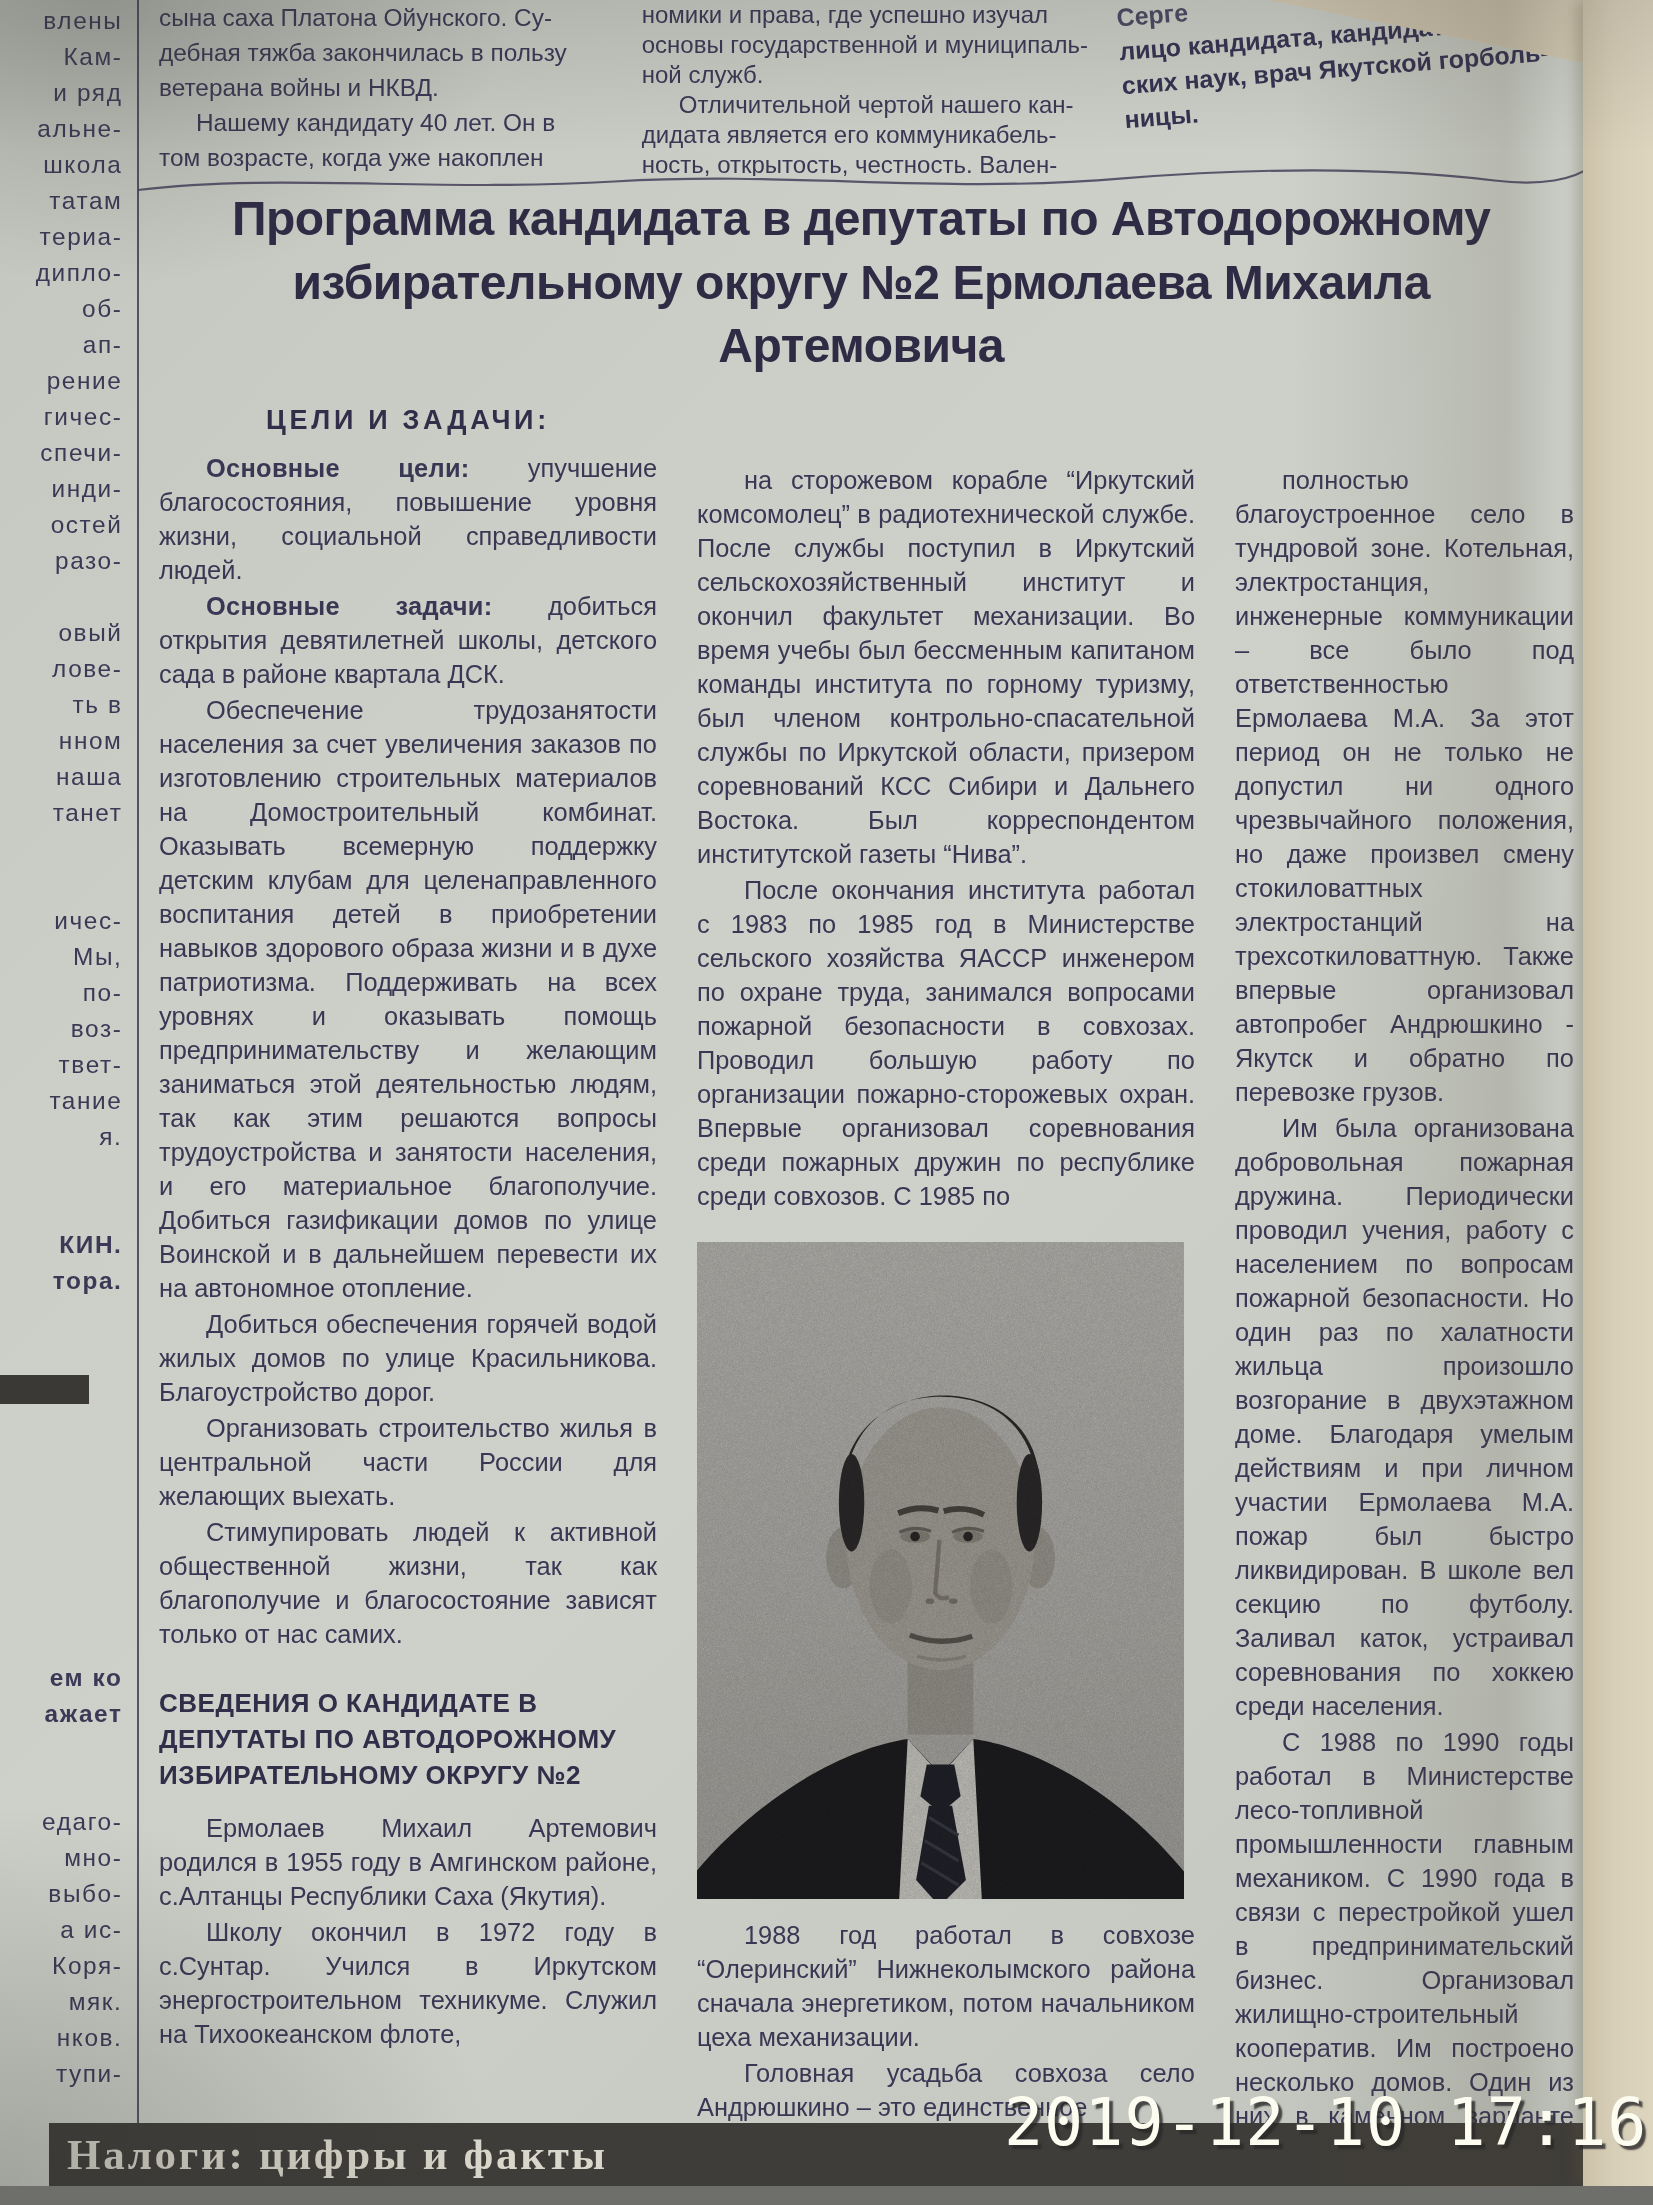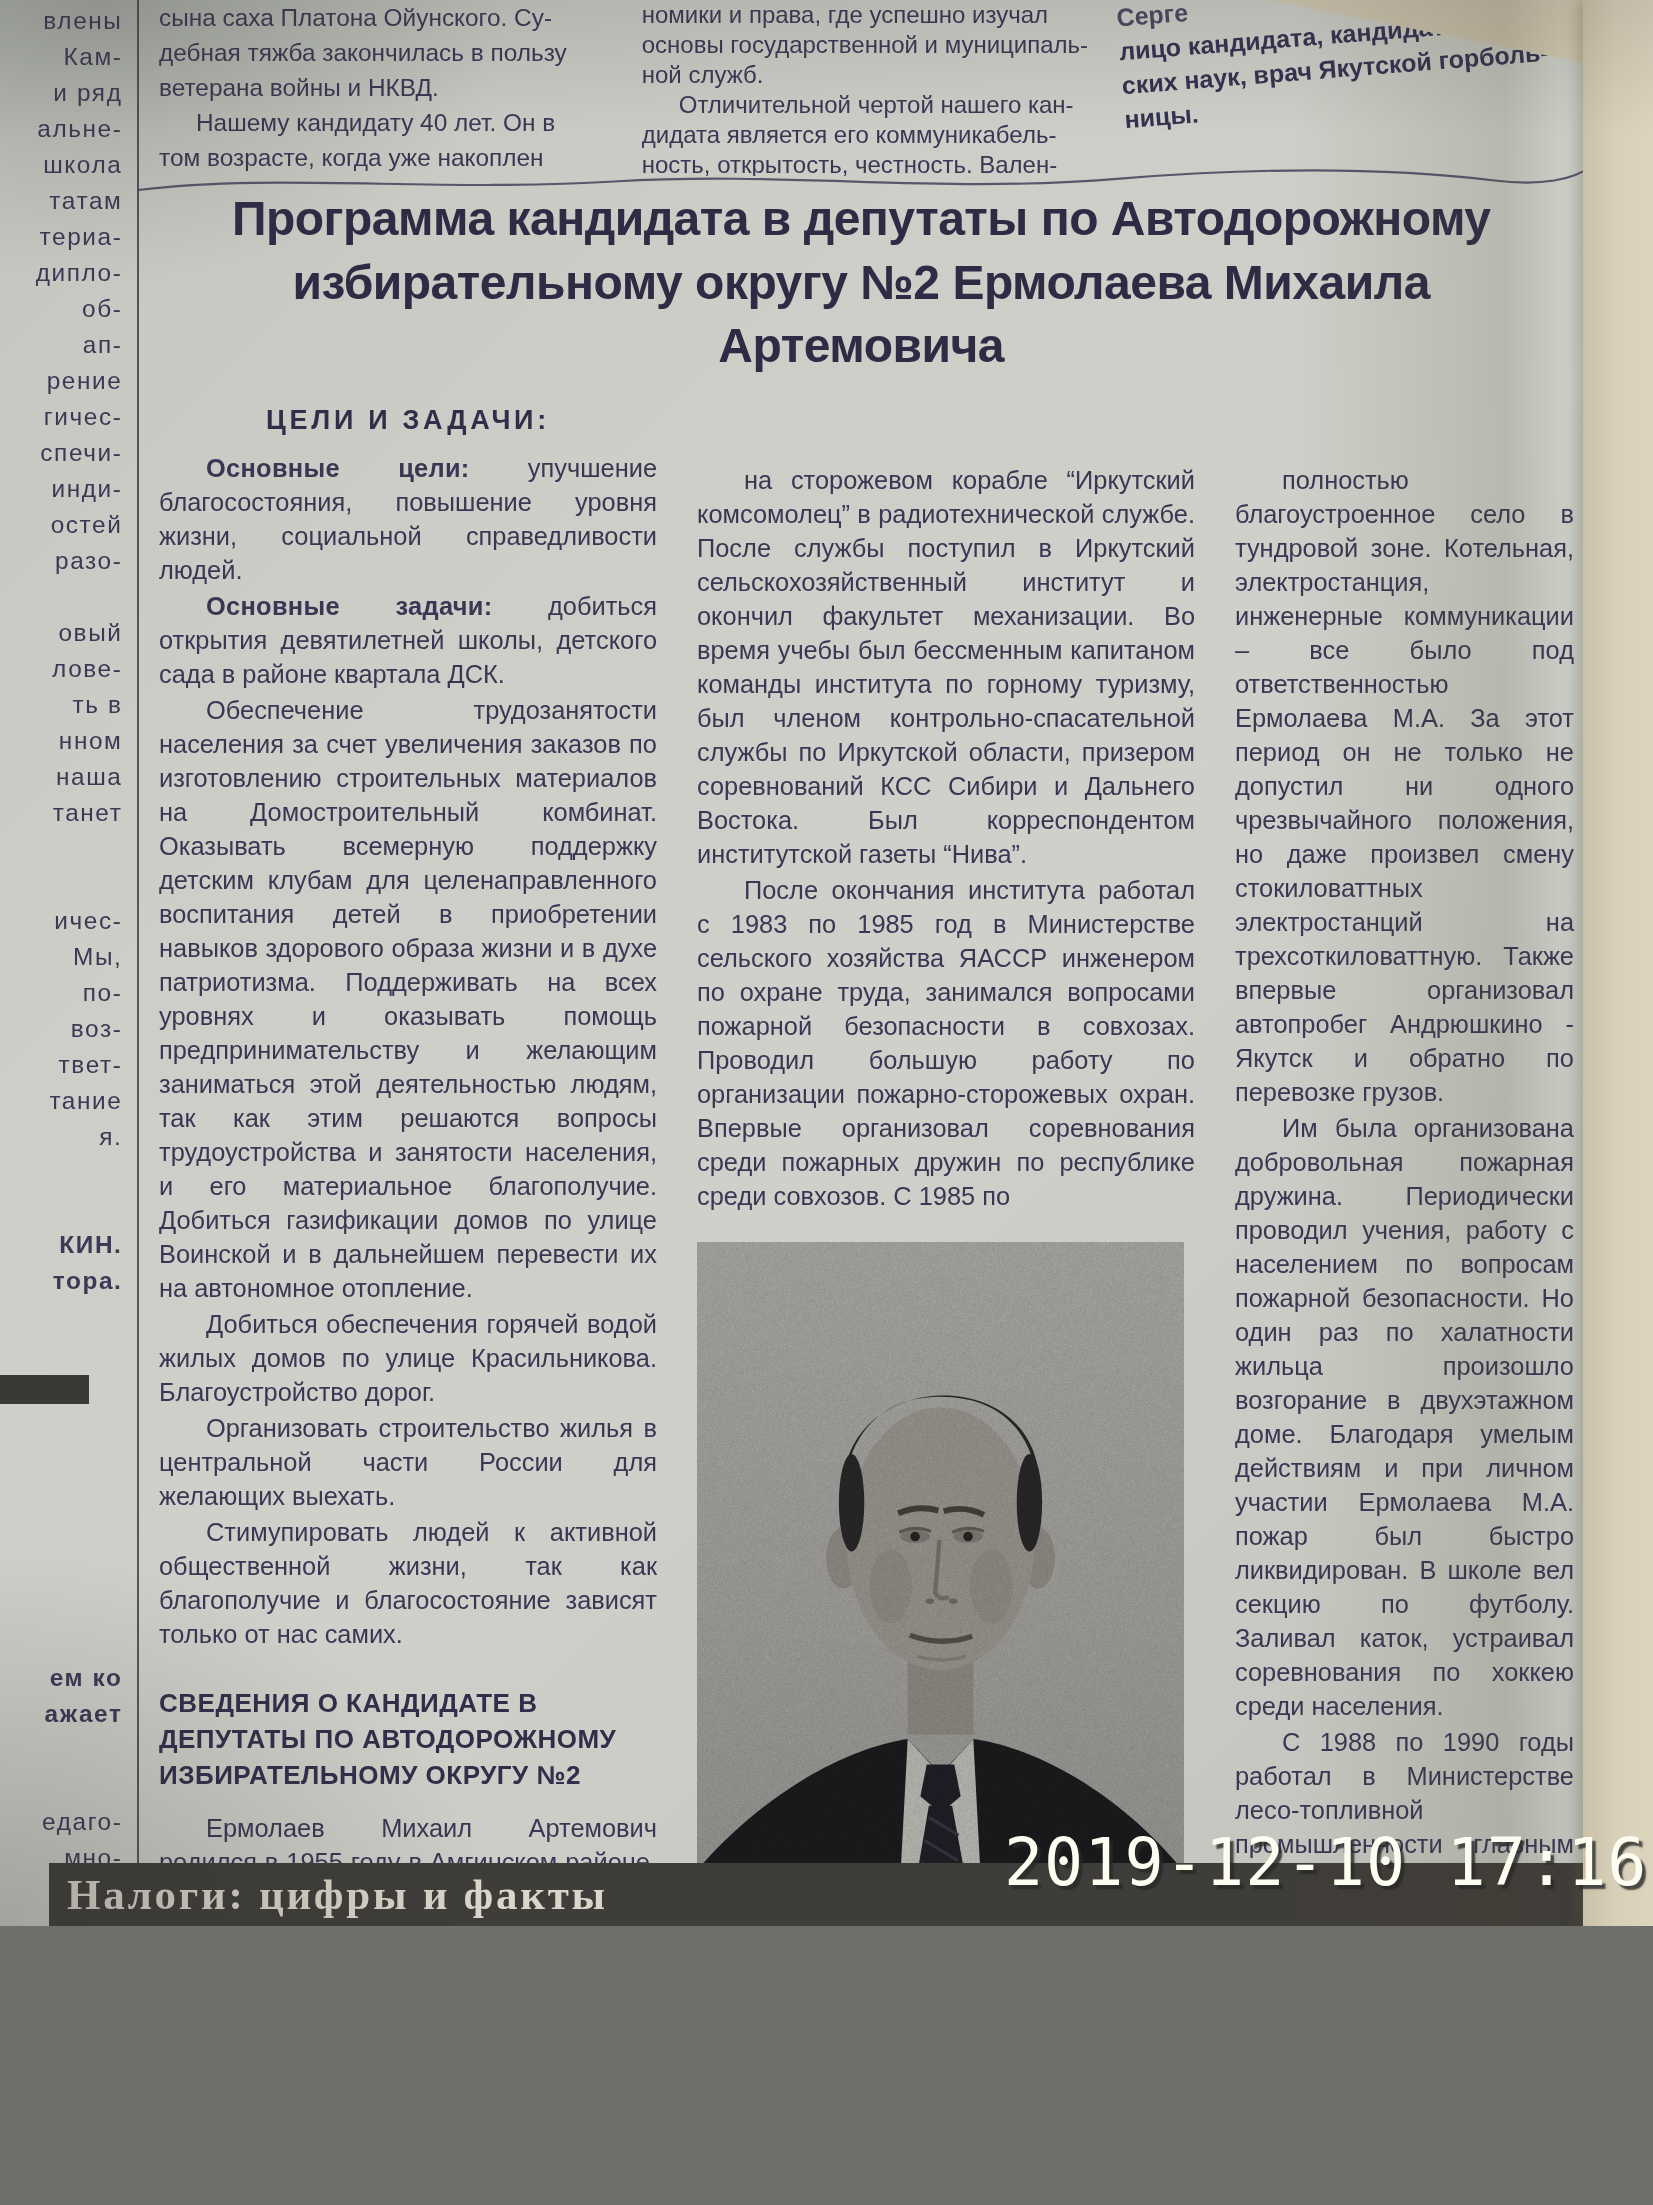--- a/index.html
+++ b/index.html
@@ -1,16 +1,16 @@
 <!DOCTYPE html>
 <html style="font-size:8.5px"><head>
 <meta charset="utf-8">
 <style>
   html,body{margin:0;padding:0;background:#6e6e6a;}
-  .page{position:relative;width:1654px;height:1926px;overflow:hidden;
+  .page{position:relative;width:1654px;height:2186px;overflow:hidden;
         background:linear-gradient(135deg,#c2c6be 0%,#cbcfc7 30%,#cdd1c9 55%,#c6cac2 80%,#bfc3bb 100%);
         font-family:"Liberation Sans",sans-serif;color:#3b3654;}
   
   .left-strip{position:absolute;left:0;top:3.2px;width:131px;height:2136px;box-sizing:border-box;
               padding-right:8.5px;text-align:right;font-size:24.4px;line-height:36px;letter-spacing:1.6px;
               overflow:hidden;color:#3d3856;}
   .left-strip .b{font-weight:700;}
   .left-strip .bar{width:89px;height:29px;background:#3b3935;margin:3.7px 0;}
   .vrule{position:absolute;left:137px;top:0;width:1.6px;height:2143px;background:rgba(56,51,78,.8);}
   

